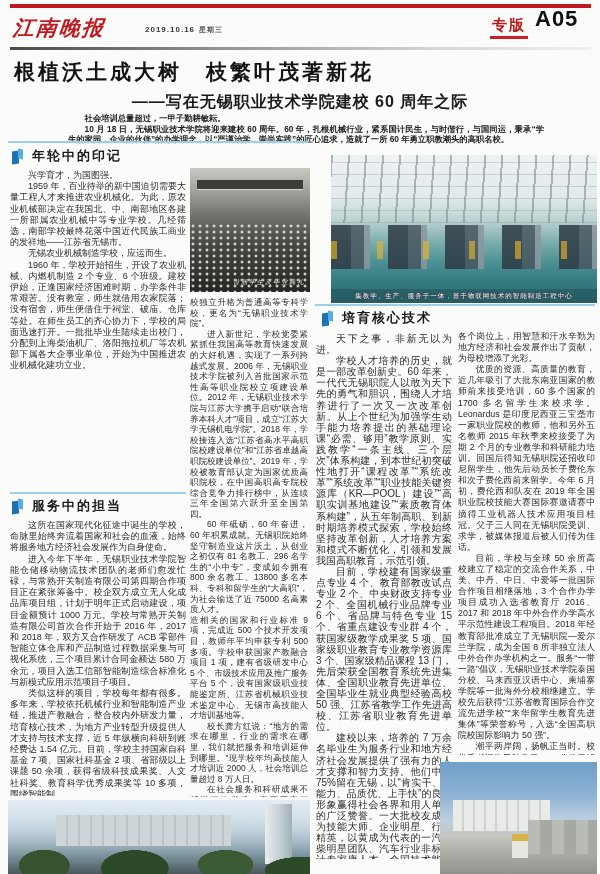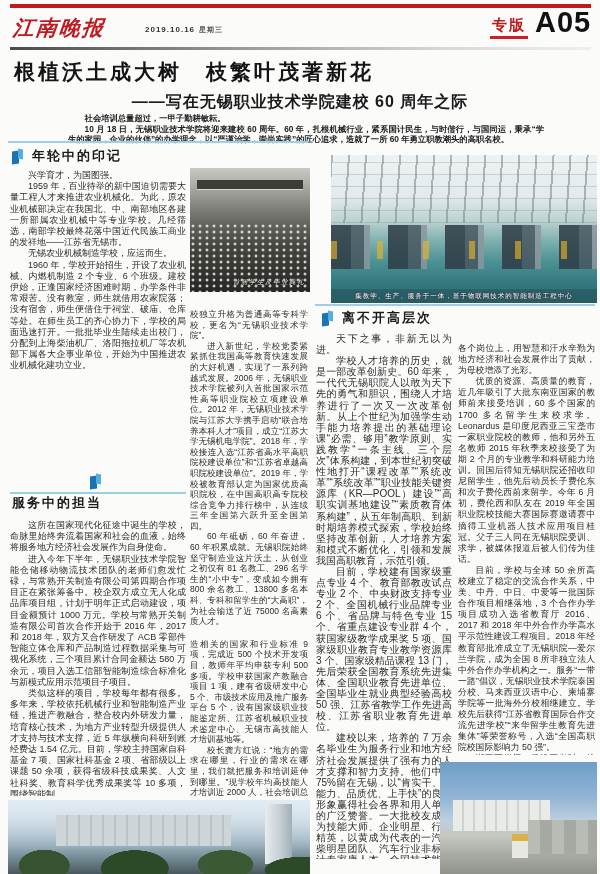--- a/index.html
+++ b/index.html
@@ -12,21 +12,21 @@
 
   
   .top-rule { left:10px; top:4px; width:581px; height:4px; background:#c01920; }
   .logo { left:13px; top:14px; font-family:"DejaVu Serif","Liberation Serif",serif;
           font-style:italic; font-weight:bold; font-size:21px; color:#c01920;
           letter-spacing:2px; transform:skewX(-6deg); }
   .dateline { left:145px; top:25px; font-size:8px; color:#333; font-weight:bold; letter-spacing:1px; }
   .weekday { font-size:7px; color:#555; margin-left:4px; }
   .edition { left:492px; top:16px; font-size:15px; font-weight:bold; color:#b91c1c; letter-spacing:2px; }
   .edition-underline { left:490px; top:36px; width:38px; height:3px; background:#cc2027; }
-  .page-num { left:535px; top:6px; font-size:29px; font-weight:bold; color:#111; letter-spacing:1px; }
+  .page-num { left:535px; top:6px; font-size:22px; font-weight:bold; color:#111; letter-spacing:1px; }
   .head-rule { left:10px; top:47px; width:581px; height:3px;
                background:linear-gradient(90deg,#4a4a4a,#9a9a9a 40%,#d8d8d8 75%,#efefef); }
 
   
   .headline { left:14px; top:58px; width:572px; 
               font-size:21px; font-weight:900; color:#141414; letter-spacing:3px; }
   .subhead  { left:14px; top:92px; width:572px; text-align:center;
               font-size:16px; font-weight:bold; color:#1a1a1a; letter-spacing:1px; }
   .intro { left:68px; top:113px; width:476px; font-size:8.3px; line-height:10.5px;
            font-weight:bold; color:#222; text-align:justify; }
@@ -38,21 +38,21 @@
   .sec-flag { position:relative; width:12px; height:16px; flex:0 0 12px; }
   .sec-flag::before { content:""; position:absolute; left:0; top:2px; width:7px; height:13px;
                       background:#1b72b4; transform:skewY(-10deg); }
   .sec-flag::after  { content:""; position:absolute; left:6px; top:0; width:5px; height:10px;
                       background:#55aede; transform:skewY(10deg); }
   .sec-title { font-size:13px; font-weight:bold; color:#1a1a1a; letter-spacing:2px; }
 
   
   .col { text-align:justify; color:#2b2b2b; overflow:hidden; }
   .col p { text-indent:2em; }
-  .col p.cont { text-indent:0;margin-top:12px; }
+  .col p.cont { text-indent:0; }
   .c1 { font-size:9px;   line-height:11.2px; }
   .c2 { font-size:8.5px; line-height:10.6px; }
   .c3 { font-size:10px; line-height:11.1px; }
   .c4 { font-size:8.8px; line-height:11.1px; }
 
   
   .photo { overflow:hidden; }
   .photo-grad { background:linear-gradient(180deg,#c9c9c4 0%,#a3a39d 18%,#6f6f69 40%,#464642 62%,#262624 100%); }
   .photo-grad .banner { position:absolute; left:6%; top:10%; width:88%; height:7%;
                         background:#3c3c38; box-shadow:0 1px 0 #d8d8d2; }
@@ -117,29 +117,29 @@
   <p>10 月 18 日，无锡职业技术学院将迎来建校 60 周年。60 年，扎根机械行业，紧系国计民生，与时偕行，与国同运，秉承“学生的家园，企业的伙伴”的办学理念，以“严谨治学，崇尚实践”的匠心追求，造就了一所 60 年勇立职教潮头的高职名校。</p>
 </div>
 
 <div class="abs sec-rule" style="left:8px; top:141px; width:300px;"></div>
 <div class="abs sec-head" style="left:12px; top:147px;">
   <span class="sec-flag"></span>
   <span class="sec-title">年轮中的印记</span>
 </div>
 
 <div class="abs sec-rule" style="left:10px; top:492px; width:176px;"></div>
-<div class="abs sec-head" style="left:12px; top:474px;flex-direction:column;">
+<div class="abs sec-head" style="left:12px; top:497px;">
   <span class="sec-flag"></span>
   <span class="sec-title">服务中的担当</span>
 </div>
 
 <div class="abs sec-rule" style="left:315px; top:304px; width:280px;"></div>
 <div class="abs sec-head" style="left:322px; top:309px;">
   <span class="sec-flag"></span>
-  <span class="sec-title">离不开高层次</span>
+  <span class="sec-title">培育核心技术</span>
 </div>
 
 <div class="abs col c1" style="left:10px; top:170px; width:176px; height:320px;">
   <p>兴学育才，为国图强。</p>
   <p>1959 年，百业待举的新中国迫切需要大量工程人才来推进农业机械化。为此，原农业机械部决定在我国北、中、南部地区各建一所部属农业机械中等专业学校。几经筛选，南部学校最终花落中国近代民族工商业的发祥地——江苏省无锡市。</p>
   <p>无锡农业机械制造学校，应运而生。</p>
   <p>1960 年，学校开始招生，开设了农业机械、内燃机制造 2 个专业、6 个班级。建校伊始，正逢国家经济困难时期，办学条件非常艰苦。没有教室，师生就借用农家院落；没有宿舍，师生便借住于祠堂、破庙、仓库等处。在师生员工的齐心协力下，学校的局面迅速打开。一批批毕业生陆续走出校门，分配到上海柴油机厂、洛阳拖拉机厂等农机部下属各大企事业单位，开始为中国推进农业机械化建功立业。</p>
 </div>
 <div class="abs col c1" style="left:10px; top:520px; width:176px; height:276px;">
   <p>这所在国家现代化征途中诞生的学校，命脉里始终奔流着国家和社会的血液，始终将服务地方经济社会发展作为自身使命。</p>

